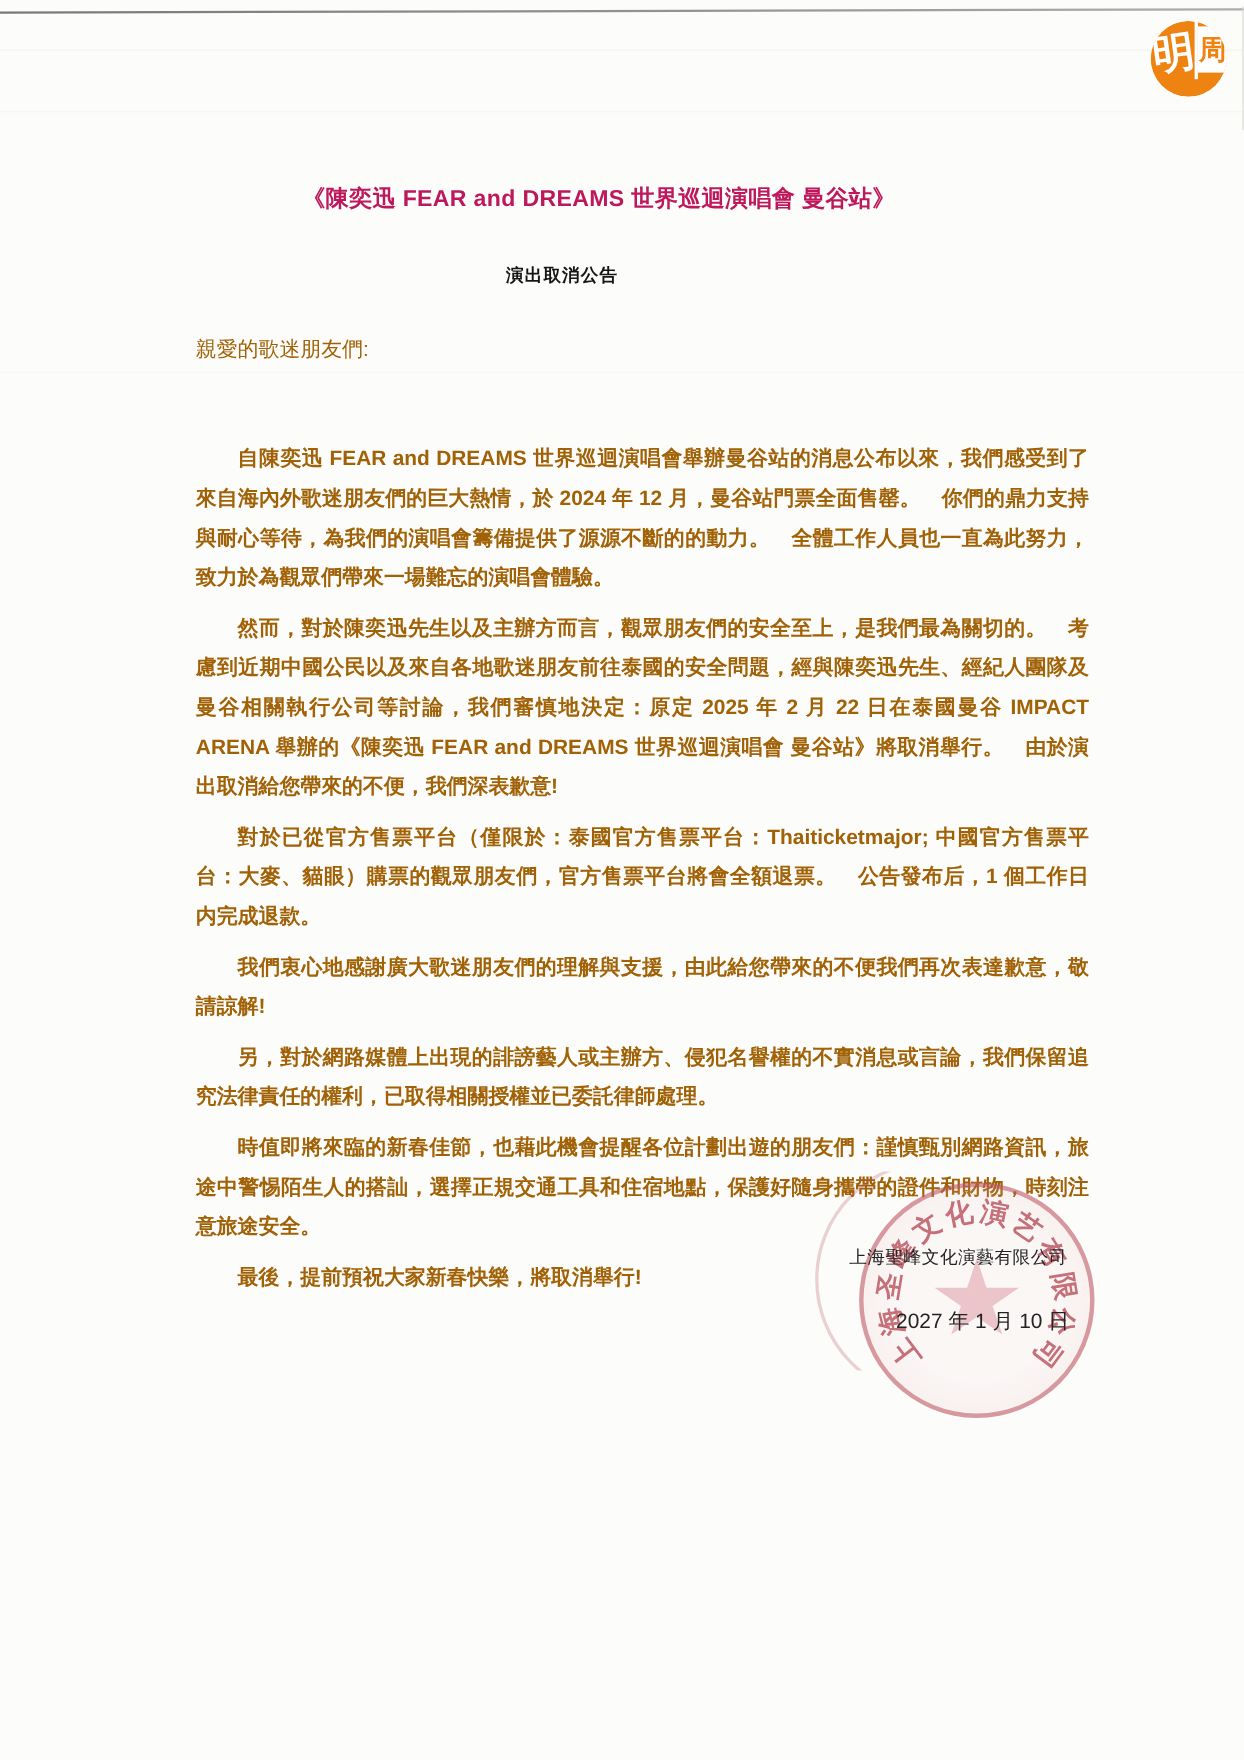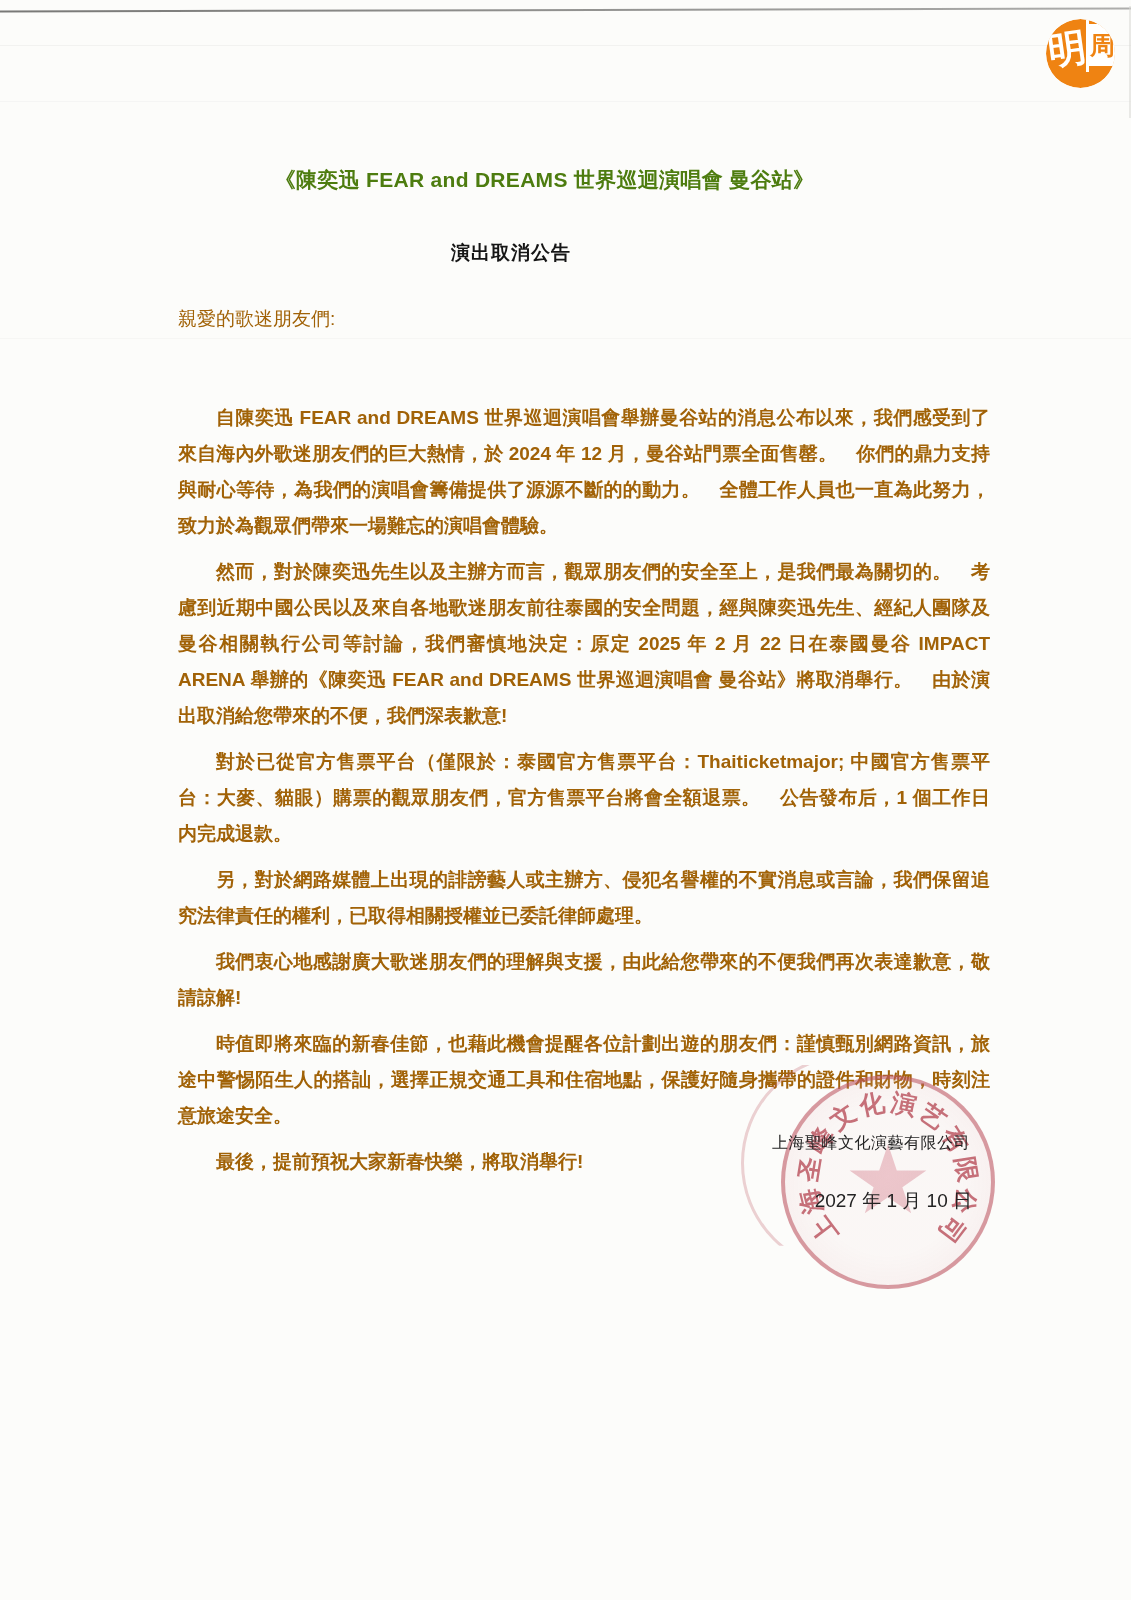--- a/index.html
+++ b/index.html
@@ -33,26 +33,26 @@
   .logo-divider { position:absolute; left:40px; top:0; width:2.5px; height:53px; background:#ffffff; }
   .logo-zhou-box {
     position:absolute; left:43px; top:5px; width:27px; height:42px; background:#ffffff;
     display:flex; align-items:center; justify-content:center;
   }
   .logo-zhou { font-size:25px; font-weight:bold; font-family:"Liberation Serif",serif; }
 
   
   .title {
     position:absolute; top:166px; left:0; width:1089px; margin:0;
-    text-align:center; font-size:21px; font-weight:bold; color:#4d7c0f;
+    text-align:center; font-size:21px; font-weight:bold; color:#be185d;
     letter-spacing:0.3px; white-space:nowrap;
   }
   .subtitle {
     position:absolute; top:240px; left:0; width:1022px; margin:0;
-    text-align:center; font-size:19px; font-weight:bold; color:#151515;
+    text-align:center; font-size:16px; font-weight:bold; color:#151515;
     letter-spacing:1px;
   }
 
   
   .body-text {
     position:absolute; top:301px; left:178px; width:812px;
     font-size:19px; line-height:36px; color:#a16207;
   }
   .salutation { margin:0 0 63px 0; }
   .para {
@@ -111,22 +111,22 @@
   </div>
 
   <h1 class="title">《陳奕迅 FEAR and DREAMS 世界巡迴演唱會 曼谷站》</h1>
   <h2 class="subtitle">演出取消公告</h2>
 
   <div class="body-text">
     <p class="salutation">親愛的歌迷朋友們:</p>
     <p class="para">自陳奕迅 FEAR and DREAMS 世界巡迴演唱會舉辦曼谷站的消息公布以來，我們感受到了來自海內外歌迷朋友們的巨大熱情，於 2024 年 12 月，曼谷站門票全面售罄。　你們的鼎力支持與耐心等待，為我們的演唱會籌備提供了源源不斷的的動力。　全體工作人員也一直為此努力，致力於為觀眾們帶來一場難忘的演唱會體驗。</p>
     <p class="para">然而，對於陳奕迅先生以及主辦方而言，觀眾朋友們的安全至上，是我們最為關切的。　考慮到近期中國公民以及來自各地歌迷朋友前往泰國的安全問題，經與陳奕迅先生、經紀人團隊及曼谷相關執行公司等討論，我們審慎地決定：原定 2025 年 2 月 22 日在泰國曼谷 IMPACT ARENA 舉辦的《陳奕迅 FEAR and DREAMS 世界巡迴演唱會 曼谷站》將取消舉行。　由於演出取消給您帶來的不便，我們深表歉意!</p>
     <p class="para">對於已從官方售票平台（僅限於：泰國官方售票平台：Thaiticketmajor; 中國官方售票平台：大麥、貓眼）購票的觀眾朋友們，官方售票平台將會全額退票。　公告發布后，1 個工作日内完成退款。</p>
+    <p class="para">我們衷心地感謝廣大歌迷朋友們的理解與支援，由此給您帶來的不便我們再次表達歉意，敬請諒解!</p>
     <p class="para">另，對於網路媒體上出現的誹謗藝人或主辦方、侵犯名譽權的不實消息或言論，我們保留追究法律責任的權利，已取得相關授權並已委託律師處理。</p>
-    <p class="para">我們衷心地感謝廣大歌迷朋友們的理解與支援，由此給您帶來的不便我們再次表達歉意，敬請諒解!</p>
     <p class="para">時值即將來臨的新春佳節，也藉此機會提醒各位計劃出遊的朋友們：謹慎甄別網路資訊，旅途中警惕陌生人的搭訕，選擇正規交通工具和住宿地點，保護好隨身攜帶的證件和財物，時刻注意旅途安全。</p>
     <p class="para">最後，提前預祝大家新春快樂，將取消舉行!</p>
   </div>
 
   <div class="seal">
     <div class="seal-ghost"></div>
     <div class="seal-ring"></div>
     <div class="seal-star"></div>
     <div class="seal-chars" id="sealChars">
         <span class="seal-char" style="transform: rotate(-127deg) translateY(-80px);">上</span>

